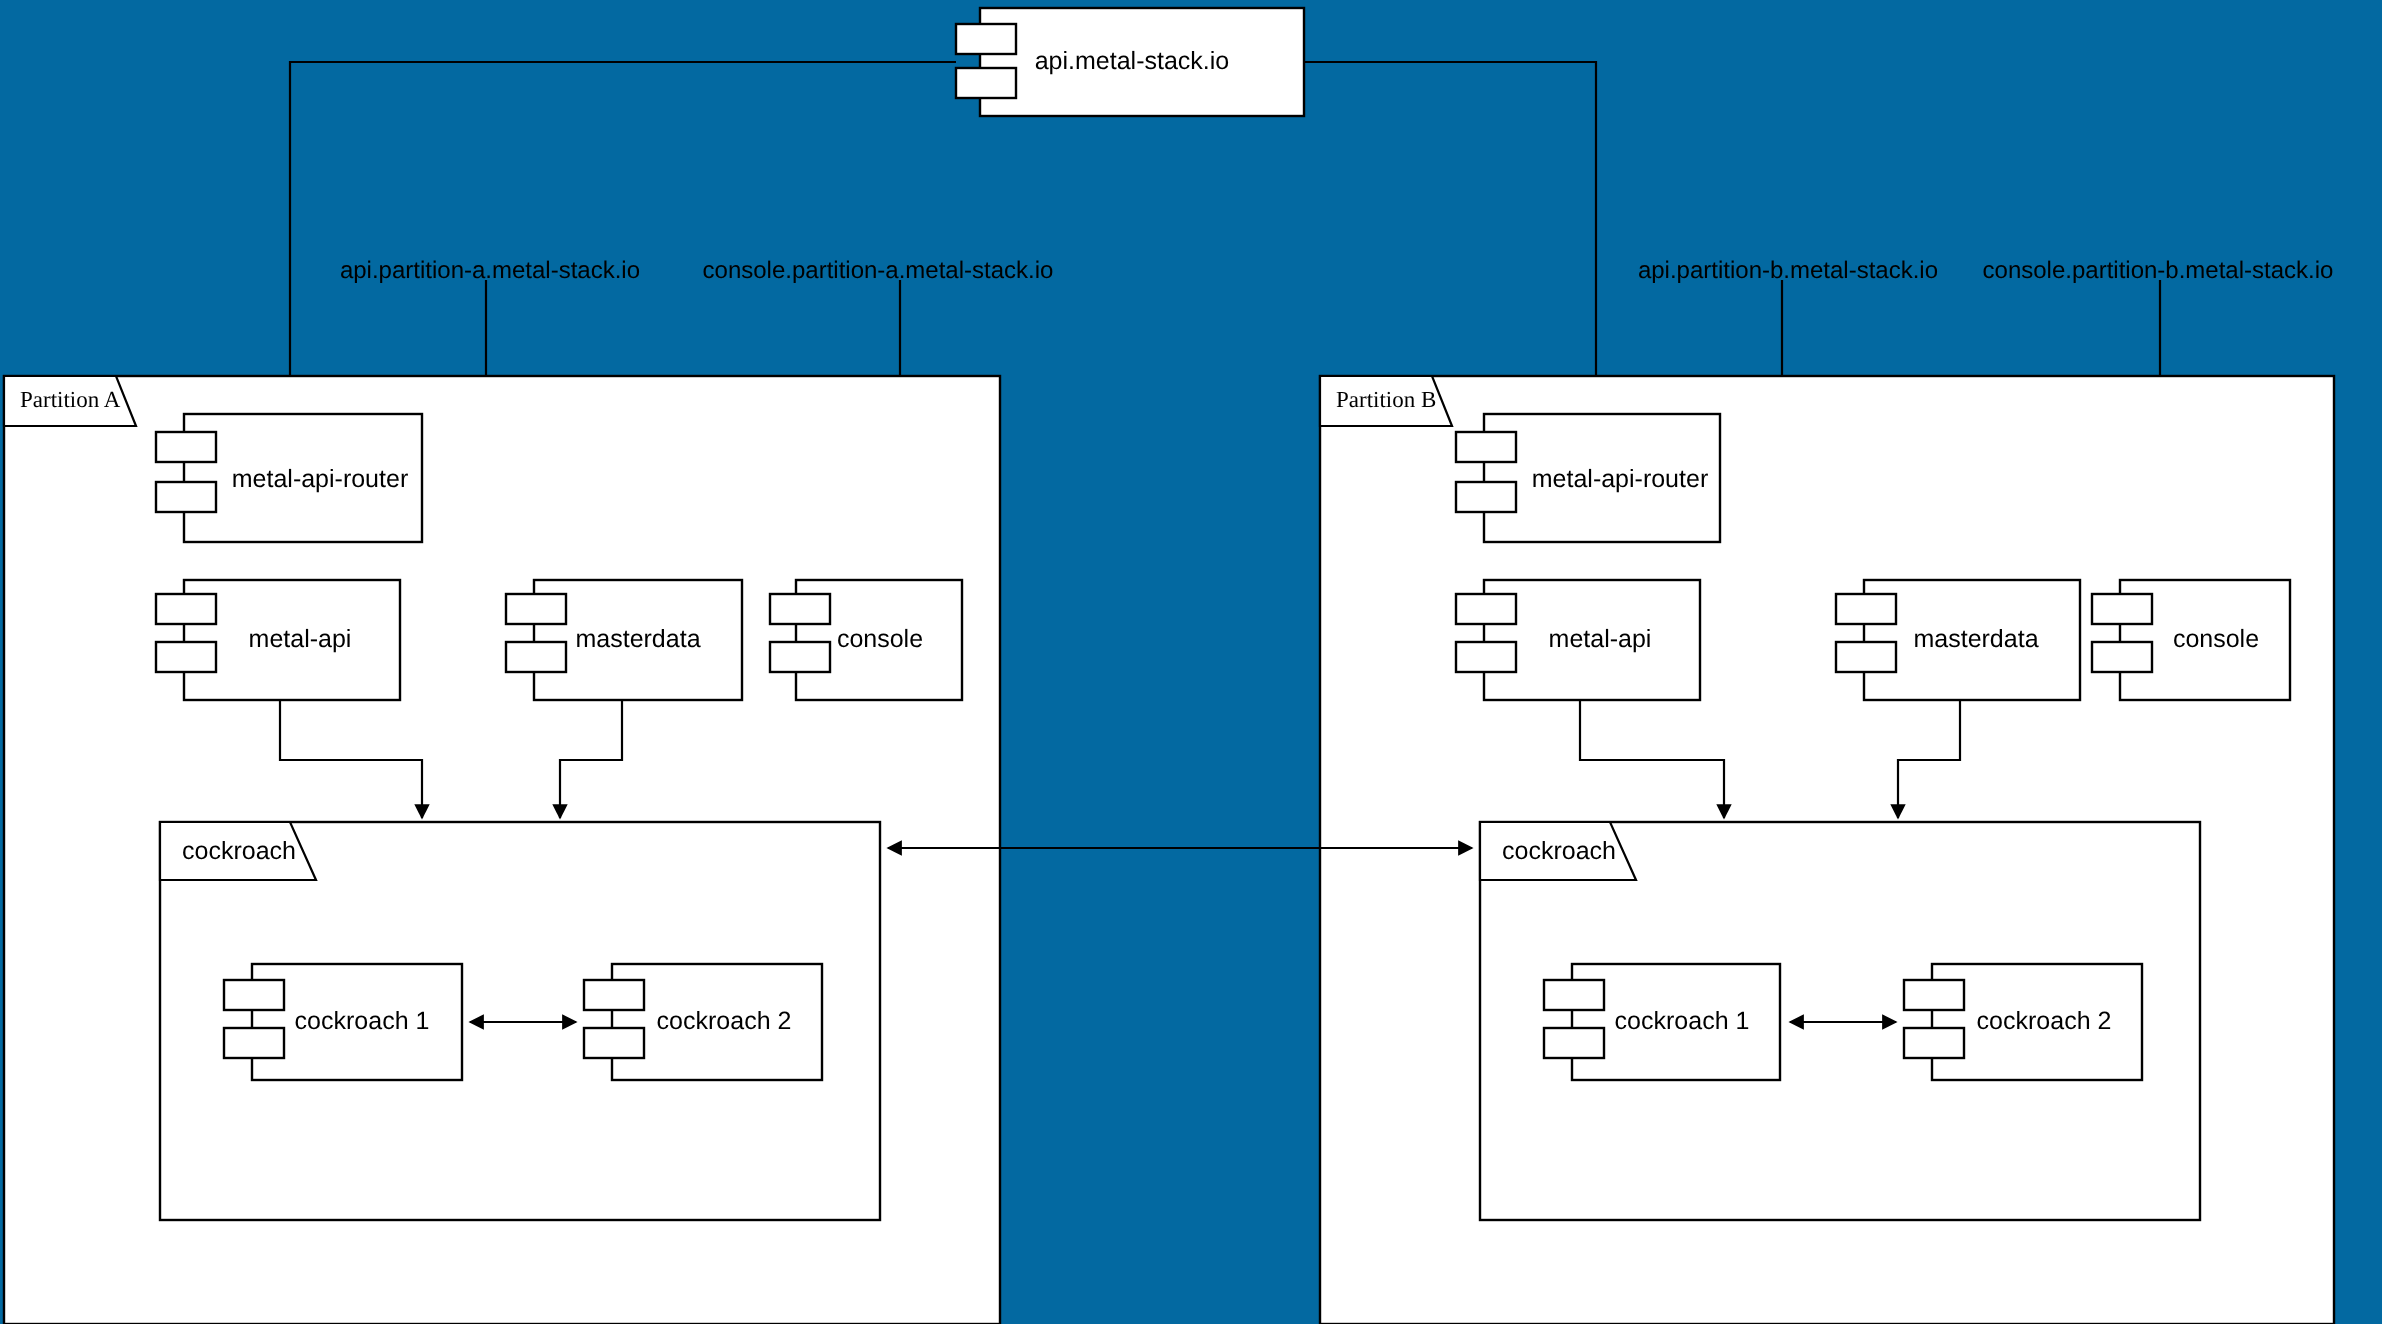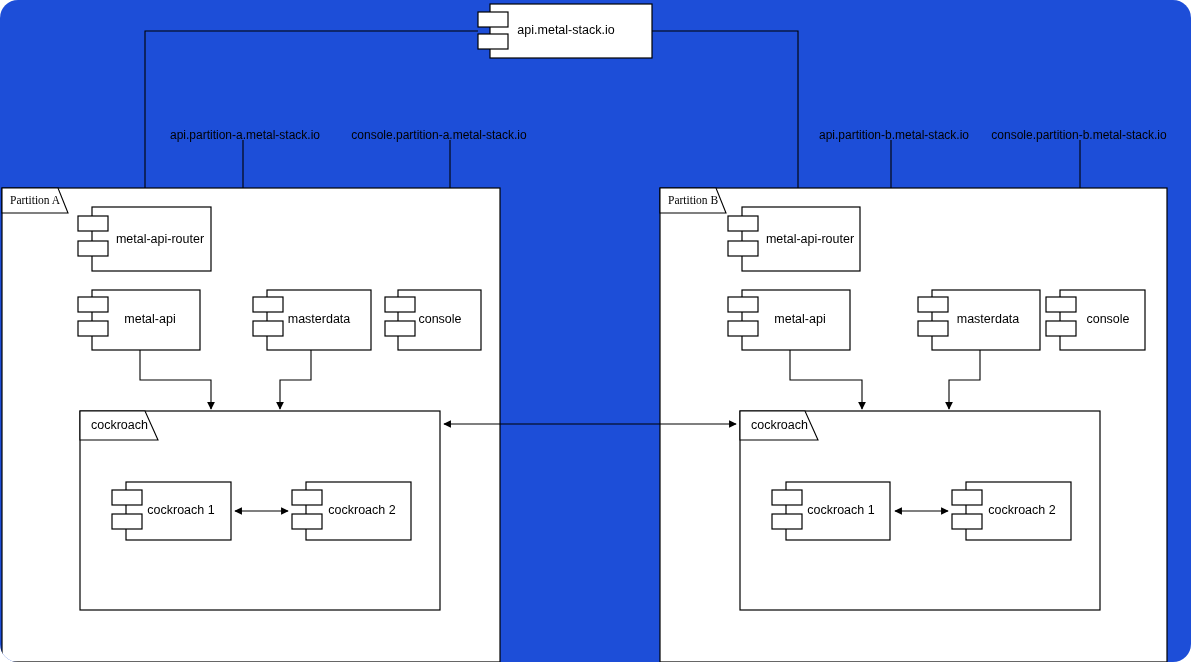--- a/index.html
+++ b/index.html
@@ -8,23 +8,22 @@
     padding: 0;
     background: #ffffff;
   }
   body {
     font-family: "Liberation Sans", sans-serif;
   }
   #diagram-root {
     position: relative;
     width: 1191px;
     height: 662px;
-    background: #1d4ed8;
+    background: #0369a1;
     overflow: hidden;
-    border-radius: 18px;
   }
   svg.diagram-canvas {
     display: block;
     width: 1191px;
     height: 662px;
     shape-rendering: geometricPrecision;
   }
   .edge-line {
     stroke: #000000;
     stroke-width: 1.1;

